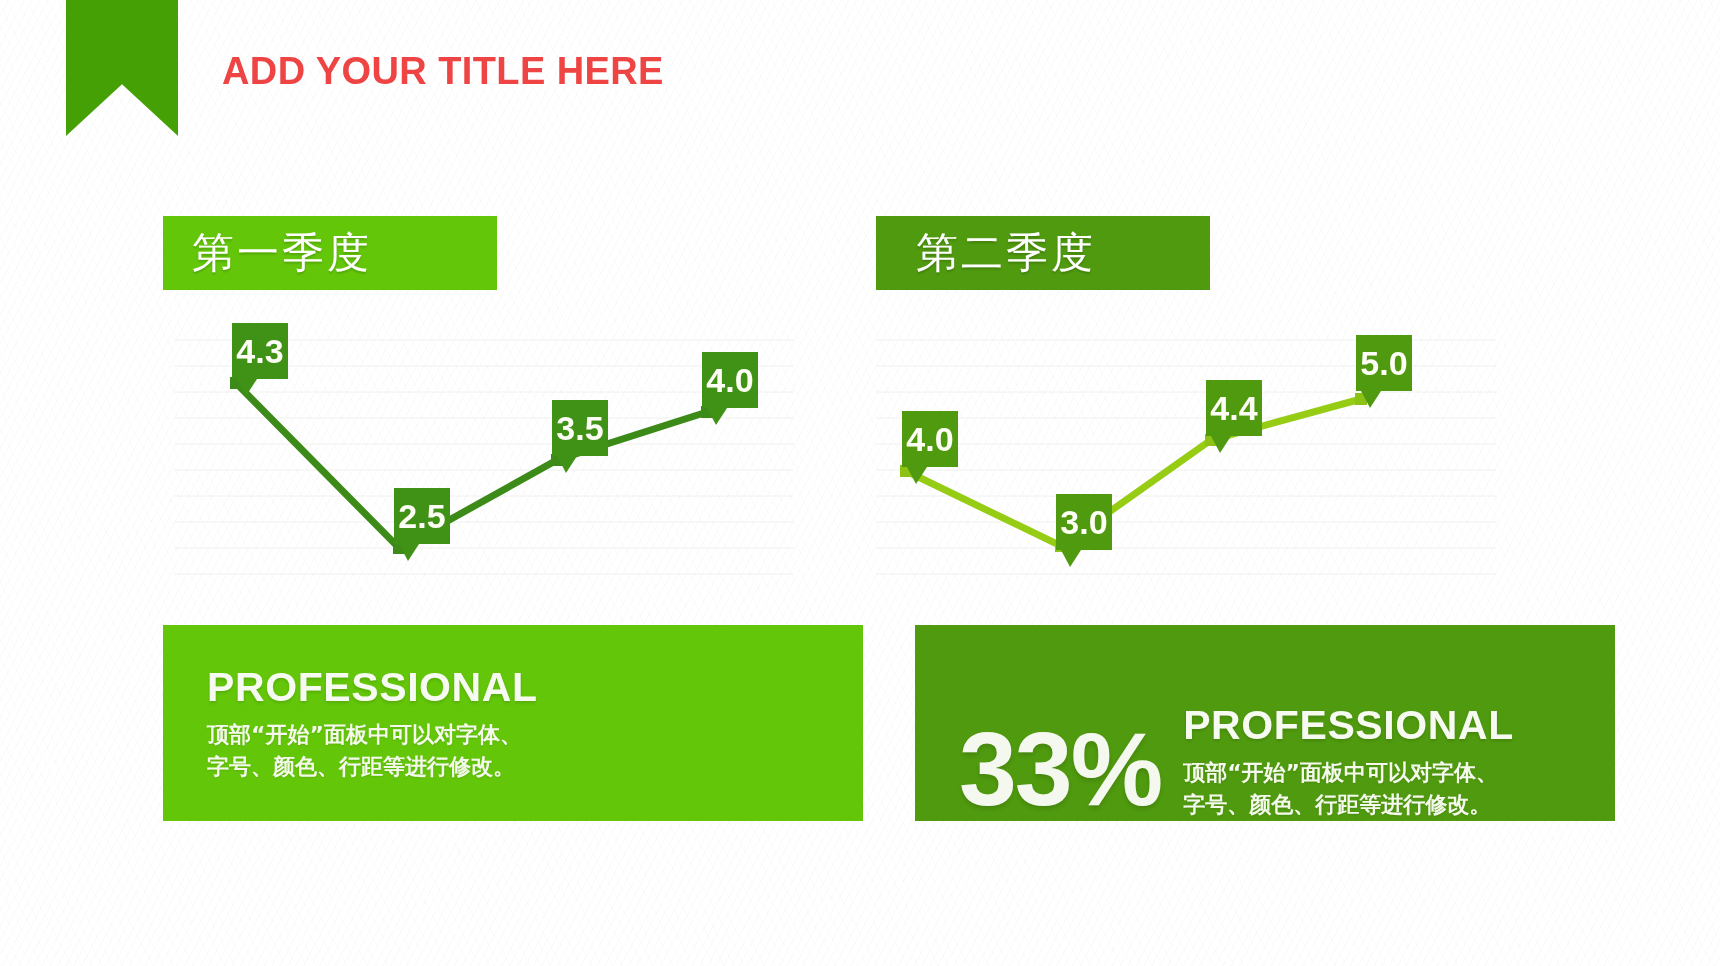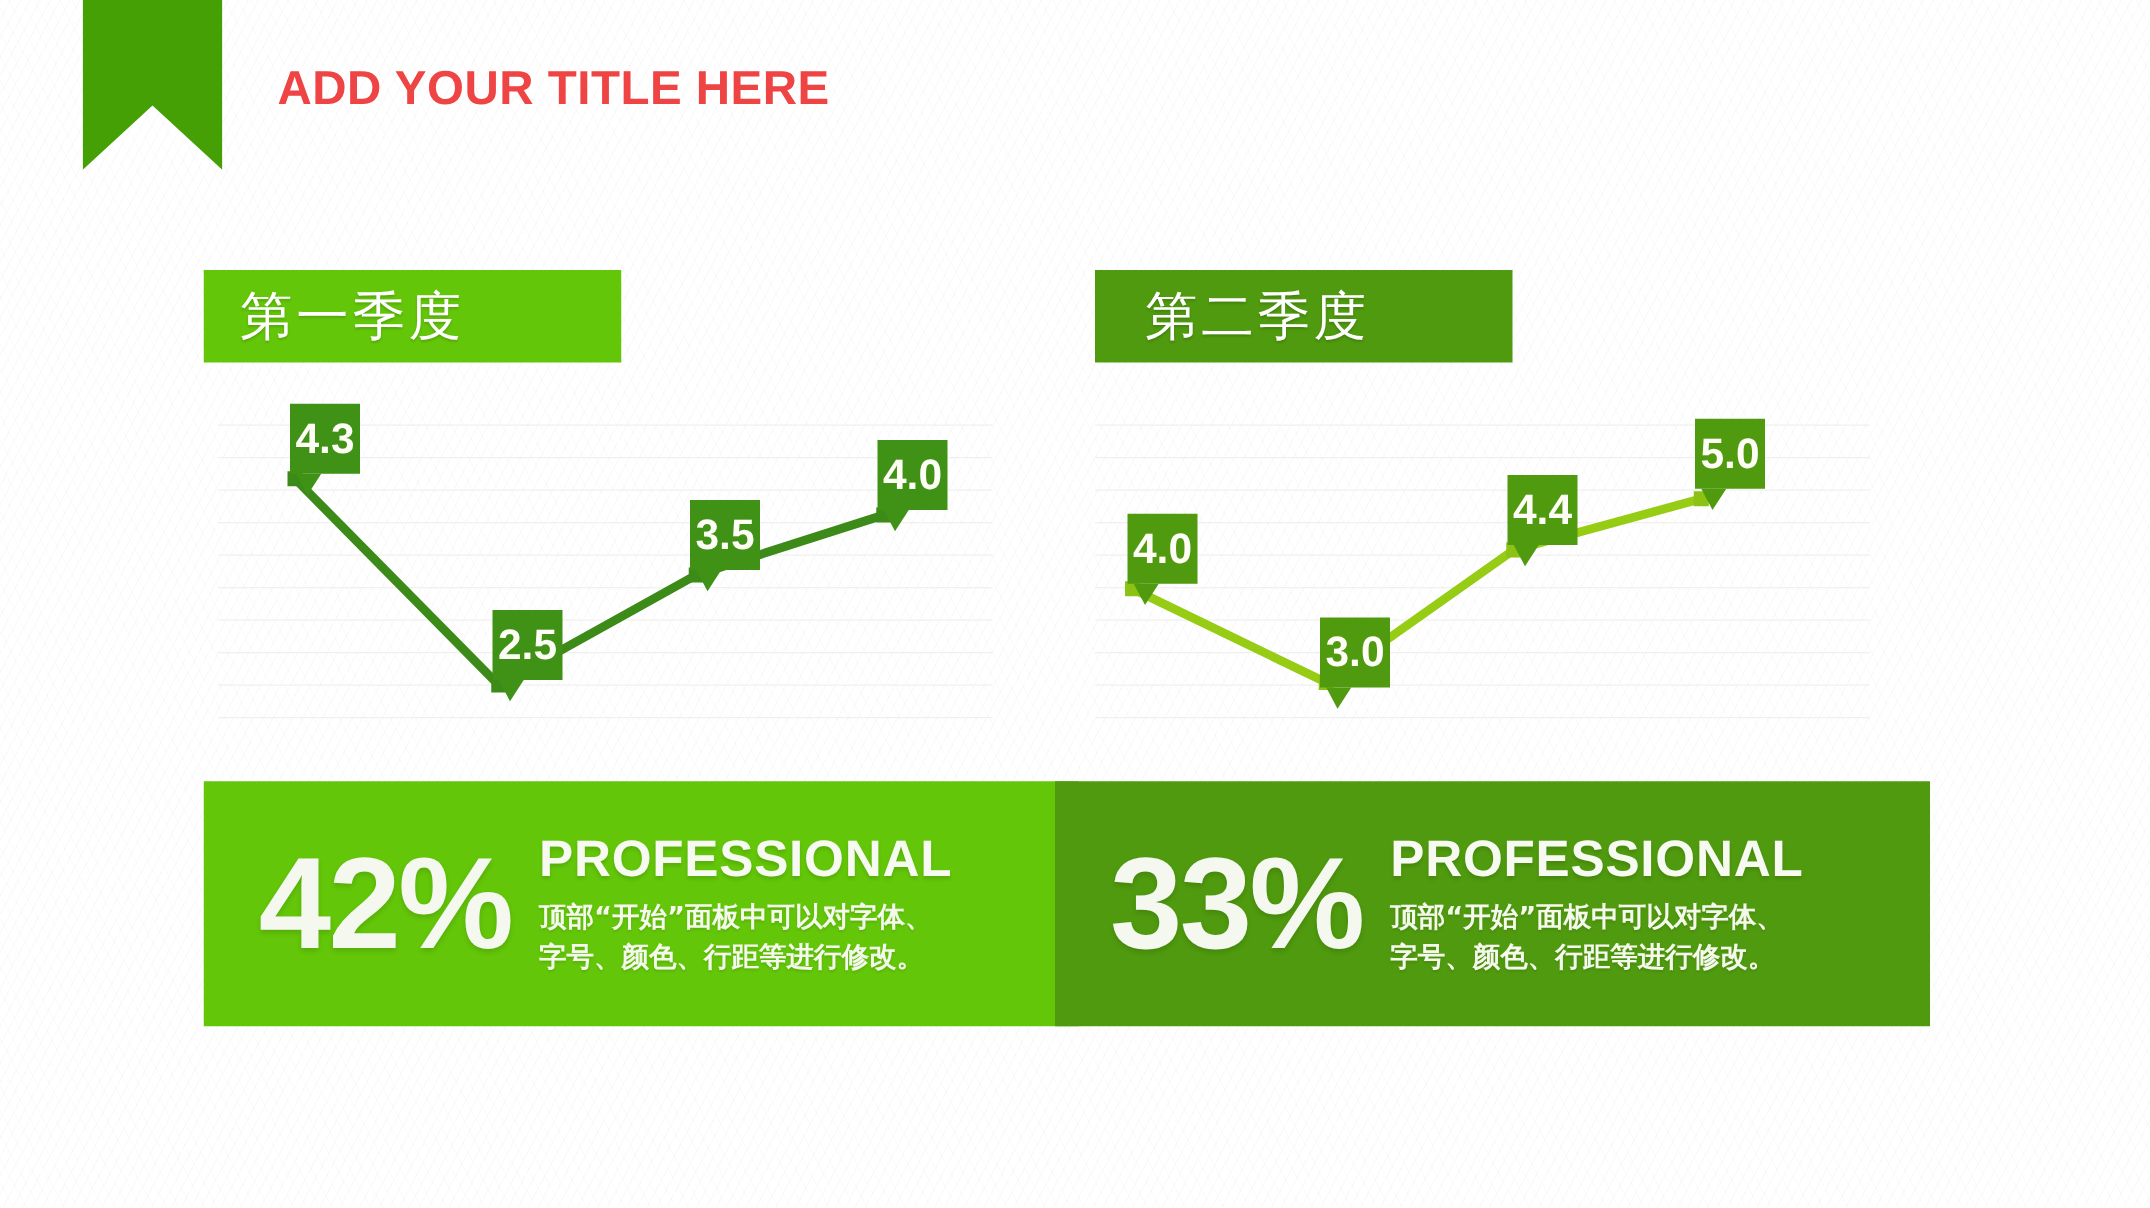--- a/index.html
+++ b/index.html
@@ -65,21 +65,21 @@
   #chart-2 .callout{background:var(--c2-box);color:var(--c2-box);}
   .callout span{color:#fdfdf5;position:relative;z-index:1;}
 
   
   .panel{
     position:absolute;top:625px;width:700px;height:196px;
     display:flex;align-items:center;box-sizing:border-box;
     padding-left:44px;
   }
   #panel-1{left:163px;background:var(--green-bright);}
-  #panel-2{left:844px;background:var(--green-dark);}
+  #panel-2{left:915px;background:var(--green-dark);align-items:flex-end;}
   .pct{
     font-size:104px;font-weight:bold;color:#f4f8ef;line-height:1;
     letter-spacing:-2px;white-space:nowrap;
     text-shadow:0 3px 4px rgba(0,0,0,0.13);
     margin-right:22px;
   }
   .ptext{display:flex;flex-direction:column;justify-content:center;}
   .pheading{
     font-size:41px;font-weight:bold;color:#f6faf1;letter-spacing:0.6px;
     margin-bottom:8px;text-shadow:0 2px 3px rgba(0,0,0,0.12);
@@ -182,21 +182,20 @@
       <span>4.4</span>
       <i class="tip"></i>
     </div>
     <div class="callout" style="left:480px;top:5px;">
       <span>5.0</span>
       <i class="tip"></i>
     </div>
   </div>
 
   <div class="panel" id="panel-1">
-    <div class="pct">42%</div>
     <div class="ptext">
       <div class="pheading">PROFESSIONAL</div>
       <div class="pbody">
         <div>顶部“开始”面板中可以对字体、</div>
         <div>字号、颜色、行距等进行修改。</div>
       </div>
     </div>
   </div>
 
   <div class="panel" id="panel-2">

